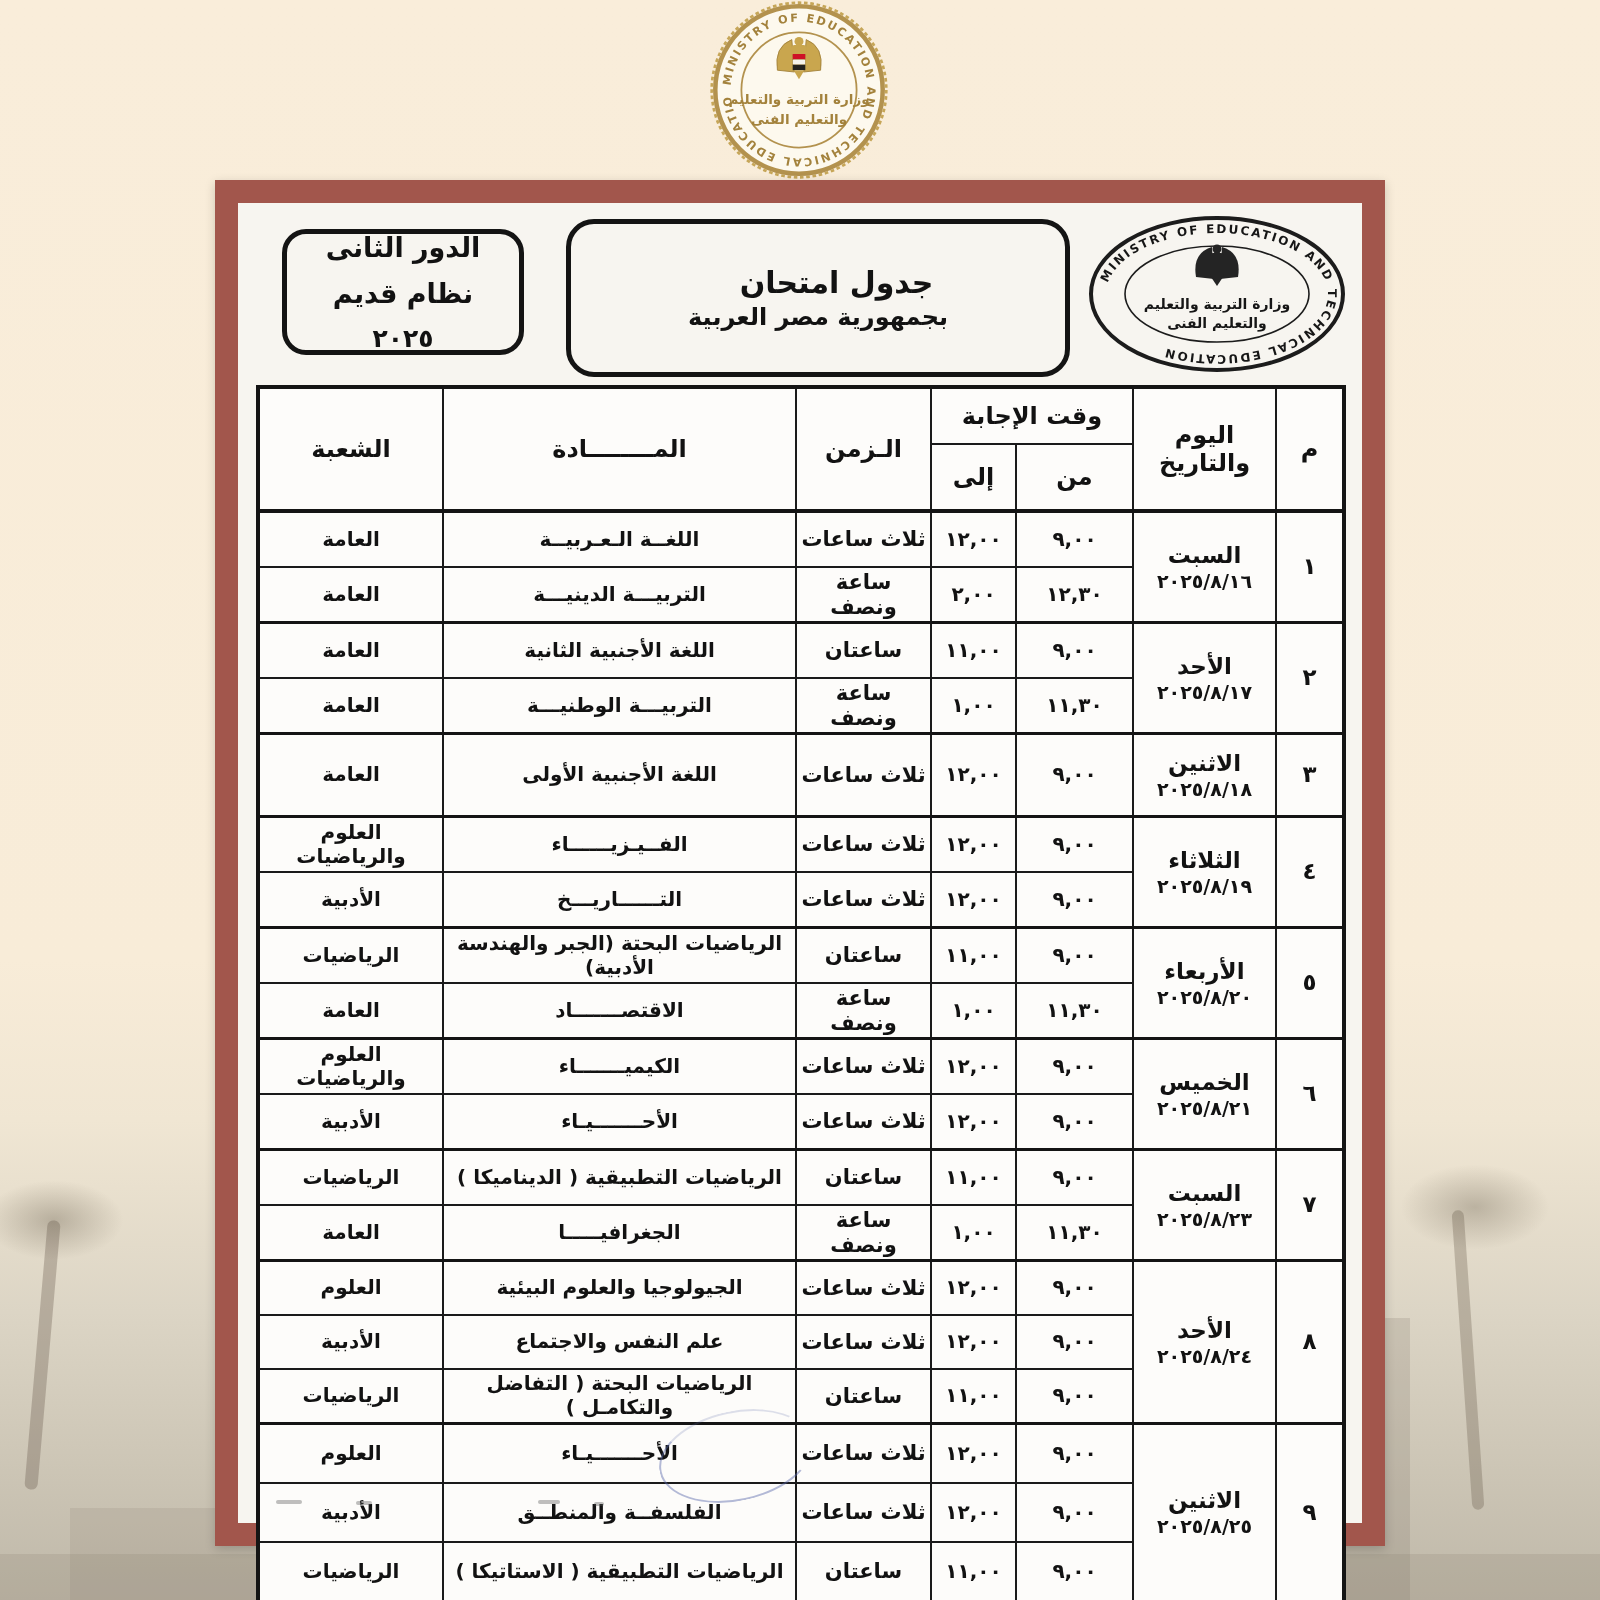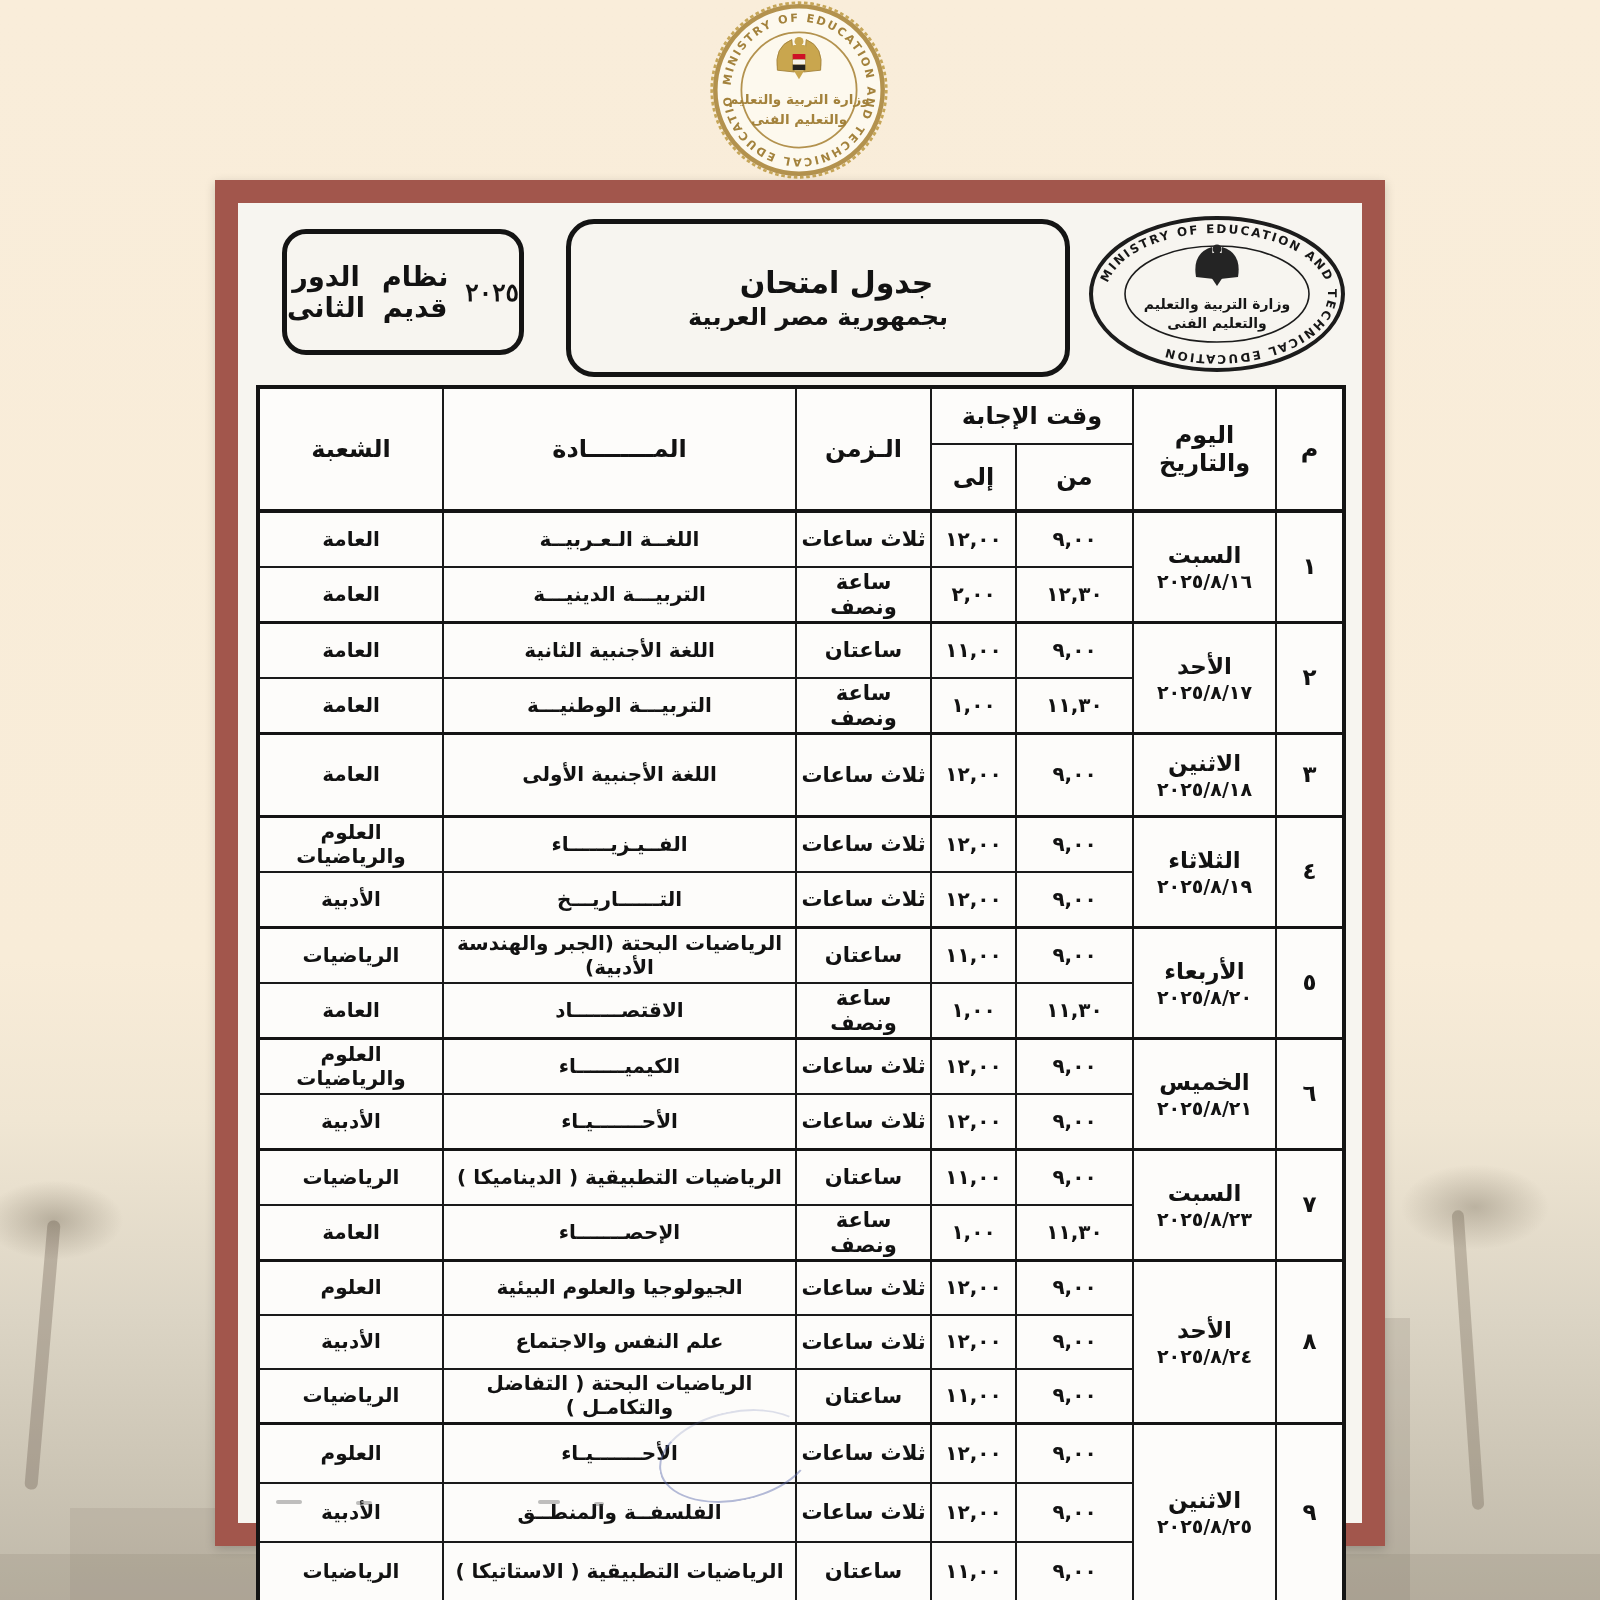--- a/index.html
+++ b/index.html
@@ -27,25 +27,25 @@
   .top-seal{position:absolute;left:703px;top:0px;width:192px;height:180px;}
   .top-seal svg{width:100%;height:100%;}
 
   
   .doc-frame{position:absolute;left:215px;top:180px;width:1170px;height:1366px;
     background:#a2564c;padding:23px;box-sizing:border-box;box-shadow:0 3px 10px rgba(0,0,0,.18);}
   .paper{position:relative;width:100%;height:100%;background:#f7f5f0;}
 
   
   .session-box{position:absolute;left:44px;top:26px;width:232px;height:116px;
-    border:5px solid #141414;border-radius:24px;display:flex;flex-direction:row;
+    border:5px solid #141414;border-radius:24px;display:flex;flex-direction:column;
     justify-content:center;align-items:center;gap:15px;font-weight:bold;text-align:center;}
   .session-box .l1{font-size:27px;}
   .session-box .l2{font-size:27px;}
-  .session-box .l3{font-size:25px;font-family:Liberation Serif, serif;}
+  .session-box .l3{font-size:25px;}
 
   .title-box{position:absolute;left:328px;top:16px;width:494px;height:148px;
     border:5px solid #141414;border-radius:28px;display:flex;flex-direction:column;
     justify-content:center;align-items:center;gap:3px;font-weight:bold;text-align:center;}
   .title-box .l1{font-size:30px;margin-left:37px;}
   .title-box .l2{font-size:24px;}
   .title-box .l3{font-size:24px;}
 
   .doc-seal{position:absolute;left:846px;top:8px;width:266px;height:166px;}
   .doc-seal svg{width:100%;height:100%;}
@@ -312,21 +312,21 @@
             <td class="from">٩,٠٠</td>
             <td class="to">١١,٠٠</td>
             <td class="dur">ساعتان</td>
             <td class="subject">الرياضيات التطبيقية ( الديناميكا )</td>
             <td class="branch">الرياضيات</td>
           </tr>
           <tr>
             <td class="from">١١,٣٠</td>
             <td class="to">١,٠٠</td>
             <td class="dur">ساعة ونصف</td>
-            <td class="subject">الإحصـــــــاء</td>
+            <td class="subject">الجغرافيـــــا</td>
             <td class="branch">العامة</td>
           </tr>
         </tbody>
         <tbody>
           <tr>
             <td class="num" rowspan="3">٨</td>
             <td class="day" rowspan="3">
               <div class="day-name">الأحد</div>
               <div class="day-date" dir="ltr">٢٠٢٥/٨/٢٤</div>
             </td>

